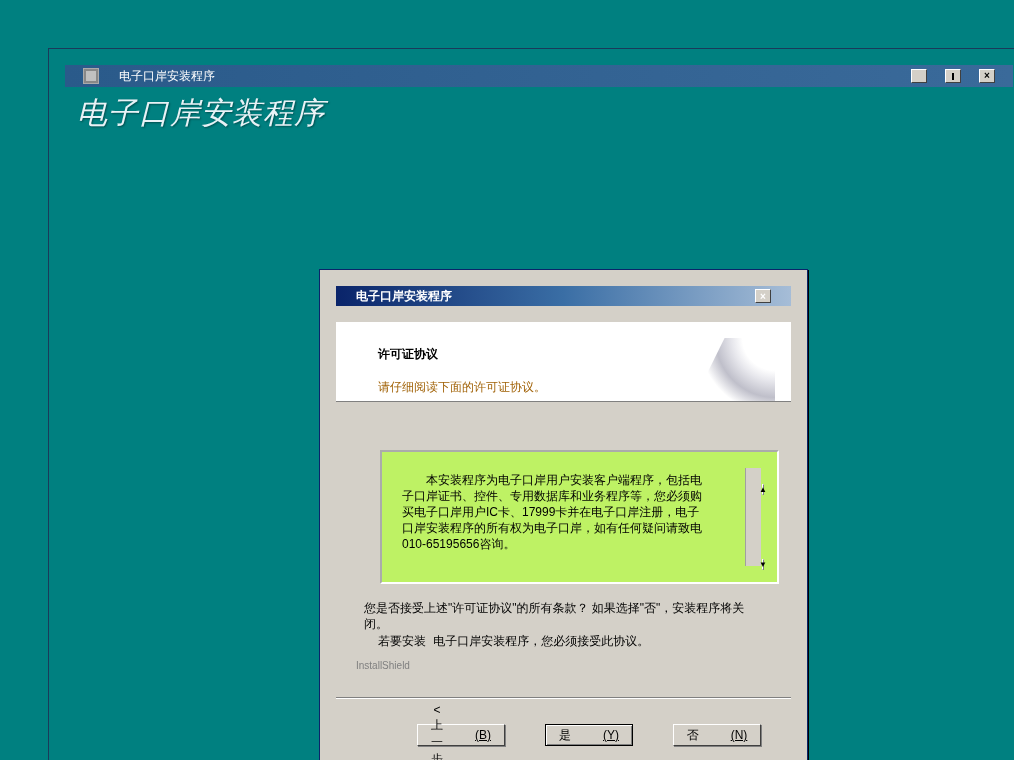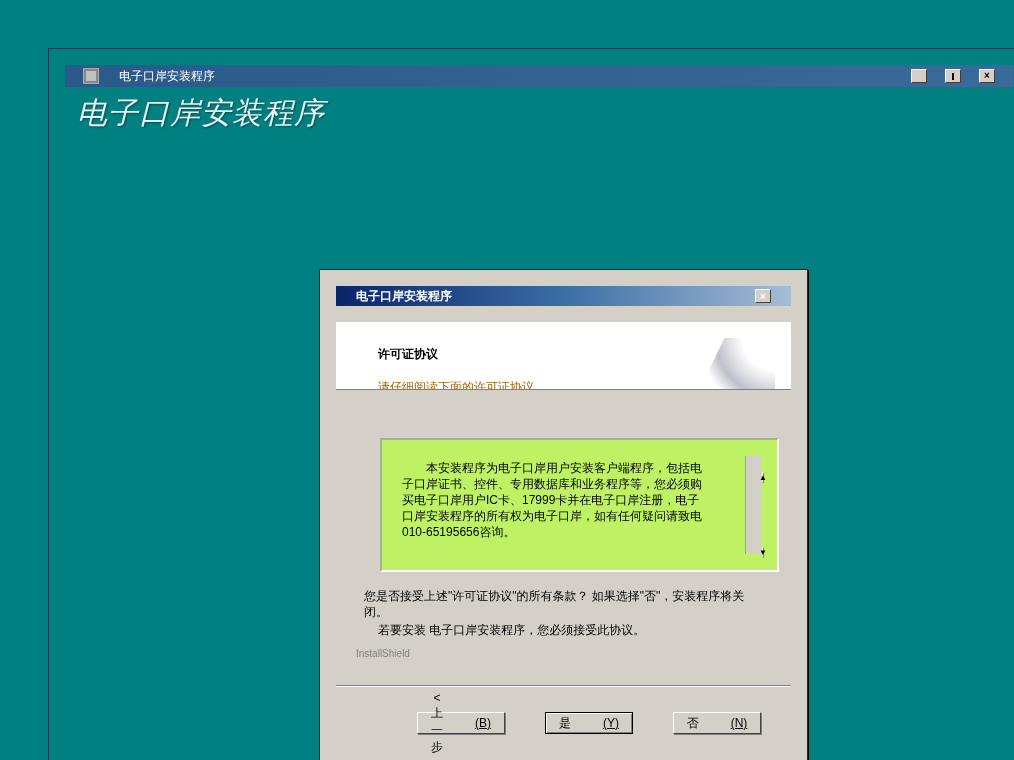--- a/index.html
+++ b/index.html
@@ -104,21 +104,21 @@
       width: 16px; height: 14px;
       background: #d4d0c8;
       border: 1px solid #404040;
       border-top-color: #fff; border-left-color: #fff;
       display:flex; align-items:center; justify-content:center;
       font-family: Arial; font-size: 10px; font-weight:bold;
       cursor: pointer;
     }
     .dialog-header {
       background: #fff;
-      height: 68px;
+      height: 80px;
       border-bottom: 1px solid #808080;
       padding: 8px 18px 0 26px;
       position: relative;
       overflow:hidden;
     }
     .dialog-header .pagecurl{
       position:absolute; right:0; top:0; width:84px; height:68px;
       background:
         radial-gradient(circle at 100% 0%, #ffffff 0 30%, #e4e4ea 40%, #b8b8c4 55%, #ffffff 70%);
       clip-path: polygon(40% 0, 100% 0, 100% 100%, 0 100%);
@@ -166,21 +166,21 @@
     .sb-btn{
       height:16px;
       background:#d4d0c8;
       border:1px solid #808080;
       border-top-color:#fff; border-left-color:#fff;
       display:flex; align-items:center; justify-content:center;
       font-size:8px;
     }
     .sb-track{ flex:1; background:#e4e0d8;}
     .accept-text { margin: 14px 0 2px 0; line-height: 16px; }
-    .accept-sub { margin: 0 0 10px 14px; line-height:16px;}
+    .accept-sub { margin: 0 0 10px 14px; line-height:16px;font-family:Liberation Mono, monospace;}
     .installshield {
       font-size: 10px;
       color: #808080;
       margin: 0 0 4px -8px;
       font-family: Arial, sans-serif;
     }
     .button-row {
       border-top: 1px solid #808080;
       box-shadow: inset 0 1px 0 #fff;
       padding: 10px 14px 14px 0;

